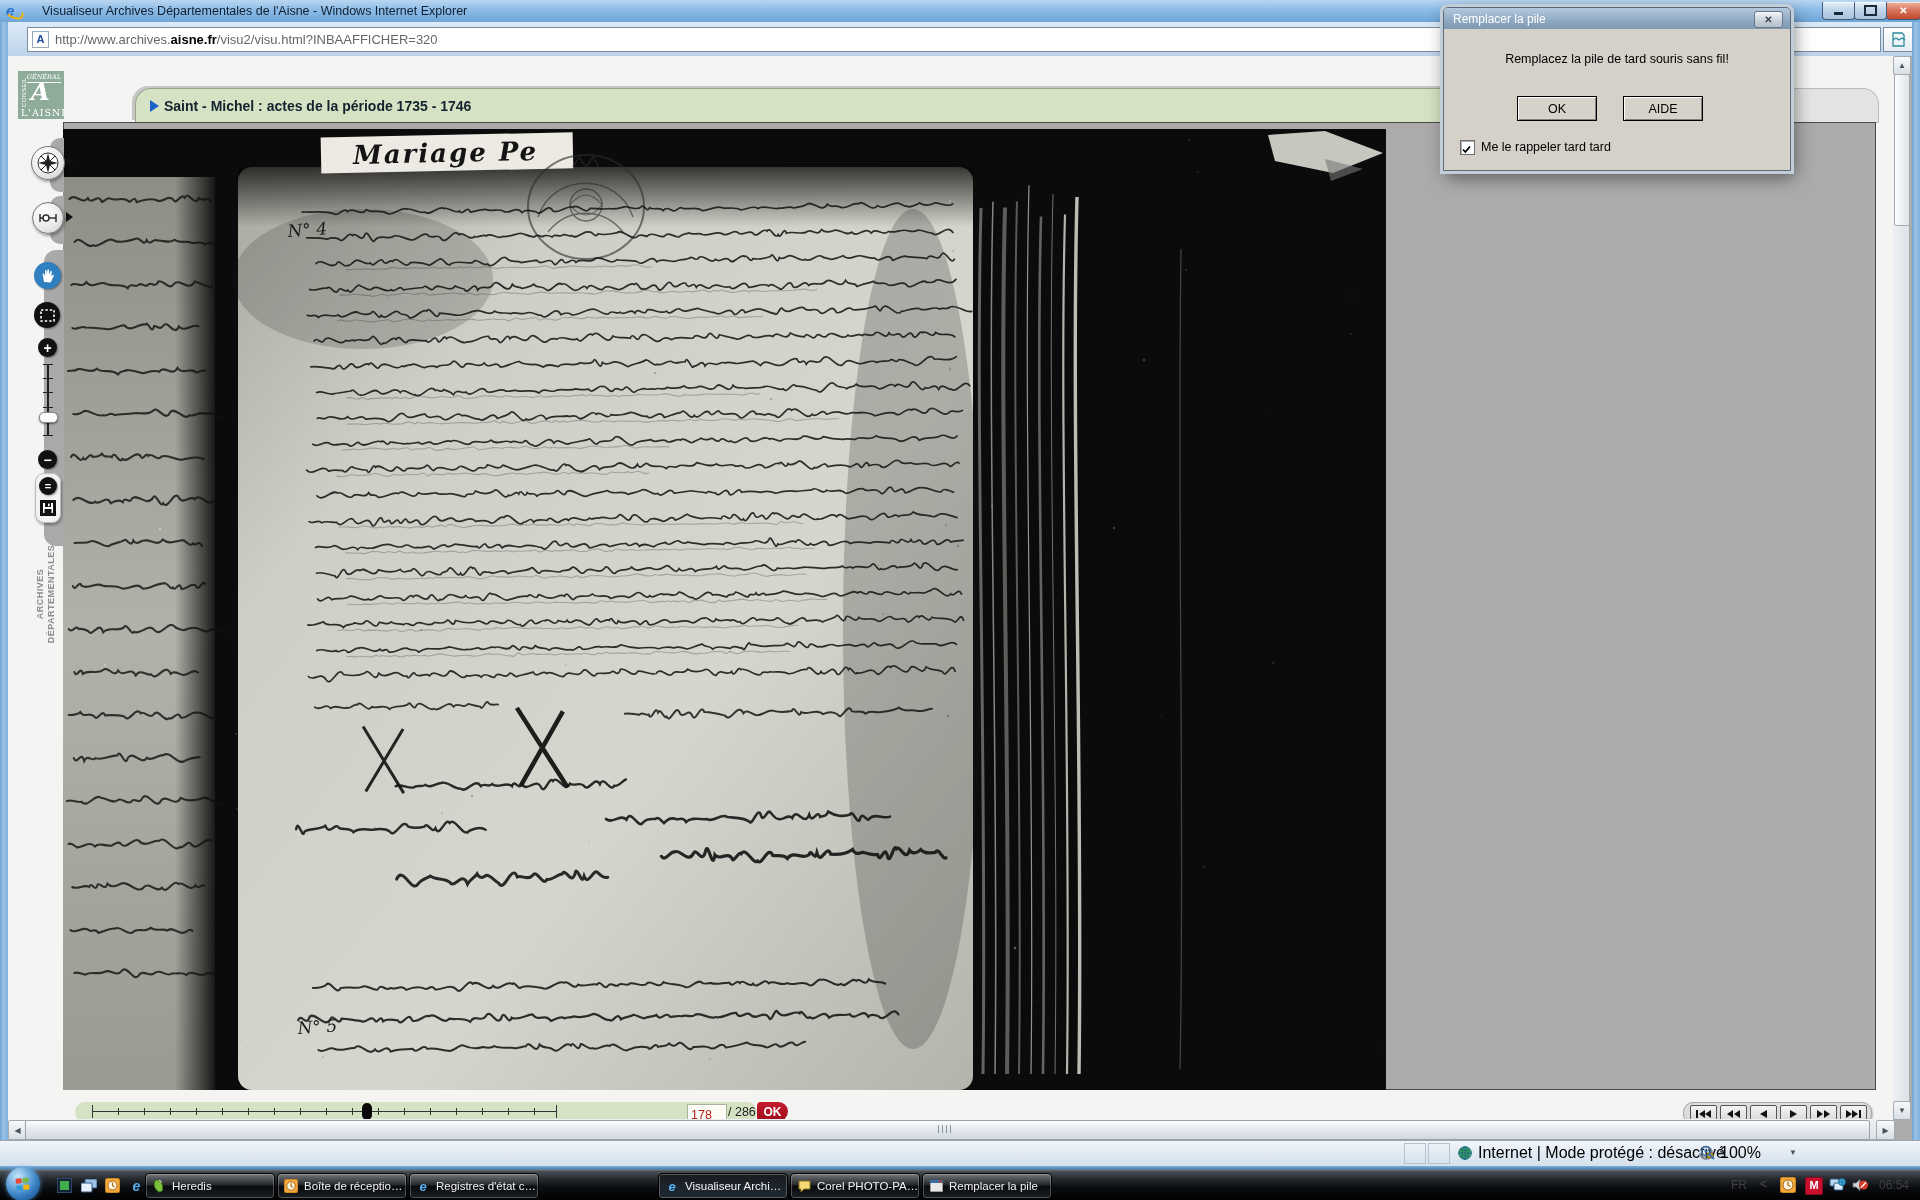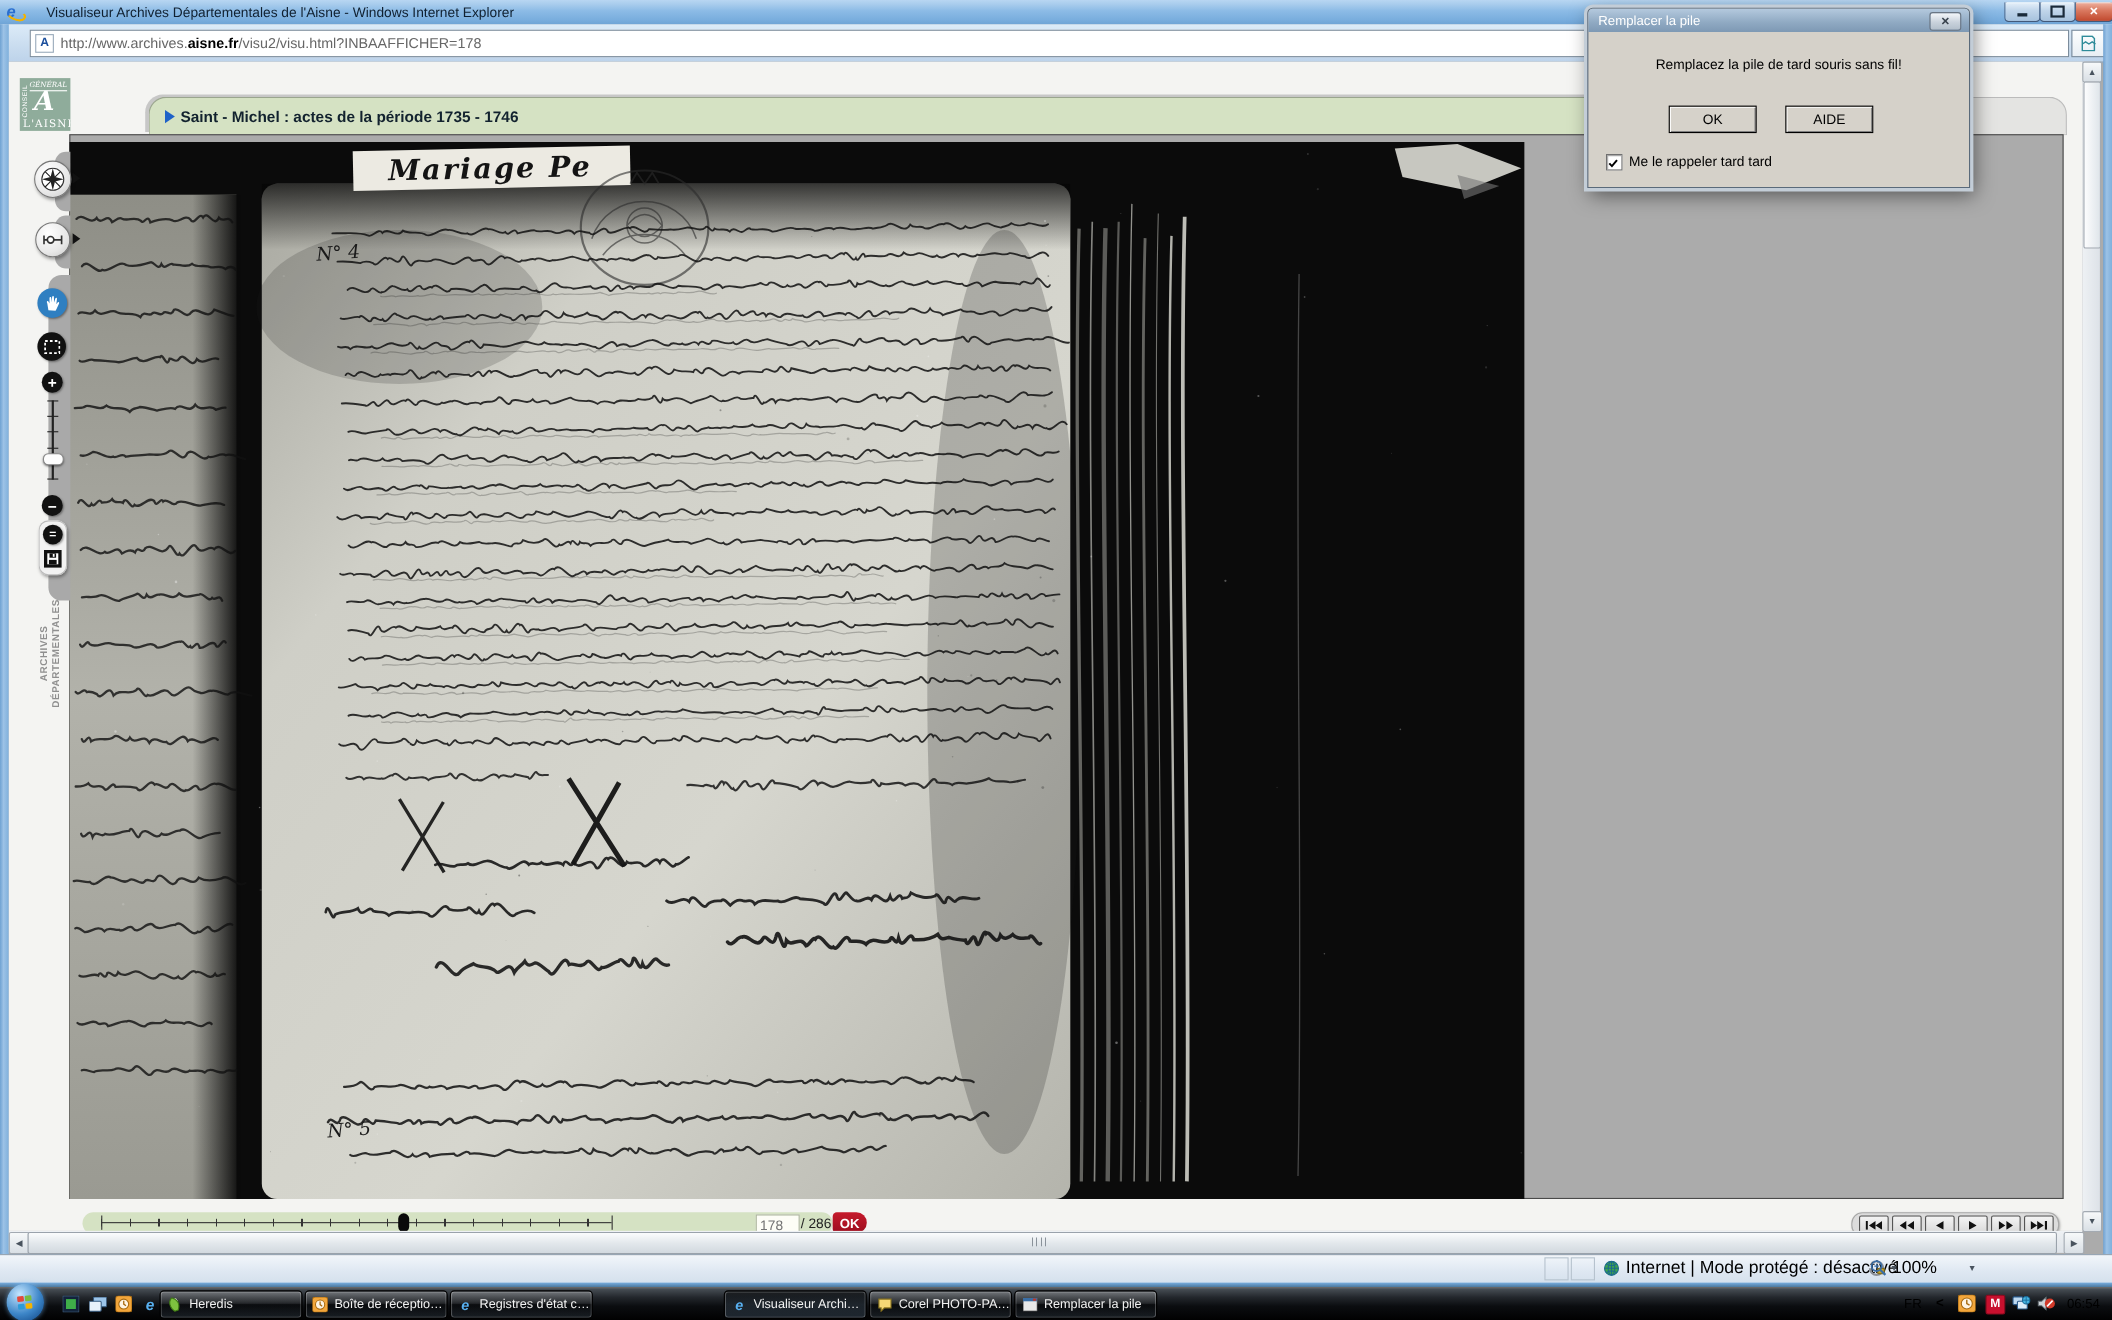--- a/index.html
+++ b/index.html
@@ -40,21 +40,21 @@
   .vslider-handle{left:39px;top:412px;width:17px;height:9px;background:#fdfdfd;border:1px solid #888;border-radius:5px;box-shadow:0 1px 2px rgba(0,0,0,.5);}
   .icon-group{left:35px;top:473px;width:26px;height:50px;background:#f2f2f2;border-radius:9px;box-shadow:inset 0 0 0 1px #bbb,1px 2px 3px rgba(0,0,0,.35);}
   .vert-label{color:#8f8f8f;font-size:9px;font-weight:bold;letter-spacing:.5px;line-height:11px;text-align:center;transform:rotate(-90deg);}
   
   .slider-pill{left:75px;top:1102px;width:682px;height:20px;background:#d5e2c3;border-radius:10px;}
   .hline{left:92px;top:1111px;width:464px;height:1px;background:#333;}
   .ticks{left:92px;top:1108px;width:465px;height:7px;background:repeating-linear-gradient(90deg,#333 0 1px,transparent 1px 26px);}
   .endtick{top:1105px;width:1px;height:13px;background:#333;}
   .slider-handle{left:362px;top:1103px;width:10px;height:17px;background:#0a0a0a;border-radius:5px;}
   .pagebox{left:687px;top:1104px;width:38px;height:16px;background:#fdfdf6;border:1px solid #aab39c;}
-  .pagebox input{width:34px;border:none;outline:none;background:transparent;font-size:12.5px;color:#737373;font-family:"Liberation Sans",sans-serif;padding:0 0 0 3px;}
+  .pagebox input{width:34px;border:none;outline:none;background:transparent;font-size:12.5px;color:#b91c1c;font-family:"Liberation Sans",sans-serif;padding:0 0 0 3px;}
   .pagetotal{left:728px;top:1105px;font-size:12.5px;color:#222;}
   .okbtn{left:757px;top:1102px;width:31px;height:19px;background:linear-gradient(#c61a2c,#9c0e1e);border-radius:4px 10px 10px 4px;color:#fff;font-size:12px;font-weight:bold;display:flex;align-items:center;justify-content:center;}
   .nav-pill{left:1683px;top:1102px;width:187px;height:20px;background:#dcdcdc;border-radius:10px;border:1px solid #a8a8a8;box-shadow:1px 1px 2px rgba(0,0,0,.25);}
   .navbtn{position:absolute;top:2px;width:25px;height:15px;background:linear-gradient(#f4f4f4,#d8d8d8);border:1px solid #555;border-radius:2px;display:flex;align-items:center;justify-content:center;}
   
   .vsb{left:1893px;top:56px;width:16px;height:1063px;background:linear-gradient(90deg,#eef1f4,#dde2e8);}
   .sbbtn{background:linear-gradient(#f7f9fa,#d9dfe5);border:1px solid #a3aab2;border-radius:2px;color:#49535e;font-size:8px;display:flex;align-items:center;justify-content:center;}
   .hsb{left:8px;top:1119px;width:1885px;height:20px;background:linear-gradient(#eef1f4,#dde2e8);}
   .hsb-thumb{left:25px;top:1120px;width:1843px;height:18px;background:linear-gradient(#fbfcfd,#e3e8ec 50%,#d2d9df);border:1px solid #9aa2ab;border-radius:2px;}
   .grip{left:938px;top:1125px;width:14px;height:8px;background:repeating-linear-gradient(90deg,#8a929a 0 1px,transparent 1px 4px);}
@@ -67,21 +67,21 @@
   
   .taskbar{left:0;top:1170px;width:1920px;height:30px;background:linear-gradient(#4a5158,#23272c 28%,#0b0d10 55%,#000);border-top:1px solid #666;}
   .orb{left:6px;top:1167px;width:34px;height:34px;border-radius:50%;background:radial-gradient(circle at 35% 28%,#c4e6ff,#3d86c8 55%,#0b3f7e);box-shadow:0 0 5px rgba(120,190,255,.6);display:flex;align-items:center;justify-content:center;}
   .flag{width:14px;height:12px;display:grid;grid-template-columns:6px 6px;grid-gap:1px;transform:rotate(-6deg);}
   .flag span{width:6px;height:5px;border-radius:1px;}
   .ql{top:1177px;width:17px;height:17px;display:flex;align-items:center;justify-content:center;font-size:11px;}
   .taskbtn{top:1173px;height:24px;width:128px;border-radius:4px;border:1px solid #000;background:linear-gradient(rgba(255,255,255,.28),rgba(255,255,255,.08) 45%,rgba(0,0,0,.25) 50%,rgba(90,110,130,.25));box-shadow:inset 0 0 0 1px rgba(255,255,255,.25);display:flex;align-items:center;color:#f2f2f2;font-size:11.5px;}
   .taskbtn.active{background:linear-gradient(rgba(0,0,0,.55),rgba(40,50,60,.6) 50%,rgba(70,90,110,.4));}
   .taskbtn .lbl{white-space:nowrap;overflow:hidden;text-overflow:ellipsis;margin-left:5px;}
   .ticon{width:16px;height:16px;margin-left:5px;flex:none;display:flex;align-items:center;justify-content:center;}
-  .tray-txt{color:#000000;font-size:12px;}
+  .tray-txt{color:#404040;font-size:12px;}
   
   .dialog{left:1443px;top:7px;width:346px;height:162px;background:#d5d1c9;border:1px solid #5a6a7a;border-radius:5px 5px 0 0;box-shadow:0 0 0 3px #c3cdd7,3px 6px 18px rgba(0,0,0,.5);z-index:100;}
   .dlg-title{left:0;top:0;width:100%;height:21px;background:linear-gradient(#b4c9de,#8fa9c2 60%,#7e99b4);border-radius:4px 4px 0 0;display:flex;align-items:center;color:#fff;font-size:12px;}
   .dlg-close{position:absolute;right:7px;top:3px;width:27px;height:15px;border:1px solid #6a7684;border-radius:3px;background:linear-gradient(#f4f7fa,#c9d2dc 55%,#b3bfcb);color:#39434e;font-size:10px;font-weight:bold;display:flex;align-items:center;justify-content:center;}
   .dlg-btn{position:absolute;width:78px;height:23px;background:#d6d2ca;border:1px solid #000;box-shadow:inset 1px 1px 0 #fff,inset -1px -1px 0 #808080;font-size:12.5px;color:#000;display:flex;align-items:center;justify-content:center;font-family:"Liberation Sans",sans-serif;}
   .dlg-check{position:absolute;left:16px;top:132px;width:13px;height:13px;background:#fff;border:1px solid #707070;box-shadow:inset 1px 1px 0 #b0b0b0;}
   
   .scan{left:63px;top:129px;width:1323px;height:961px;}
 </style>
 </head>
@@ -101,21 +101,21 @@
     </div>
   <div class="abs winbtn close" style="left:1886px;width:33px;">
       <span>✕</span>
     </div>
 
   <div class="abs addr-row"></div>
   <div class="abs addr-field">
     <span class="favicon">A</span>
     <span>http://www.archives.</span>
       <span class="url-domain">aisne.fr</span>
-      <span>/visu2/visu.html?INBAAFFICHER=178</span>
+      <span>/visu2/visu.html?INBAAFFICHER=320</span>
   </div>
   <div class="abs compat-btn">
     <svg width="15" height="15" viewBox="0 0 15 15">
       <path d="M2 1 h9 l2 2 v11 h-11 z" fill="none" stroke="#2e8b99" stroke-width="1.3"></path>
       <path d="M2 8 l3 -2 3 2 3 -2 3 2" fill="none" stroke="#2e8b99" stroke-width="1.3"></path>
     </svg>
   </div>
 
   <div class="abs side-border" style="left:0;"></div>
   <div class="abs side-border" style="left:1912px;"></div>

